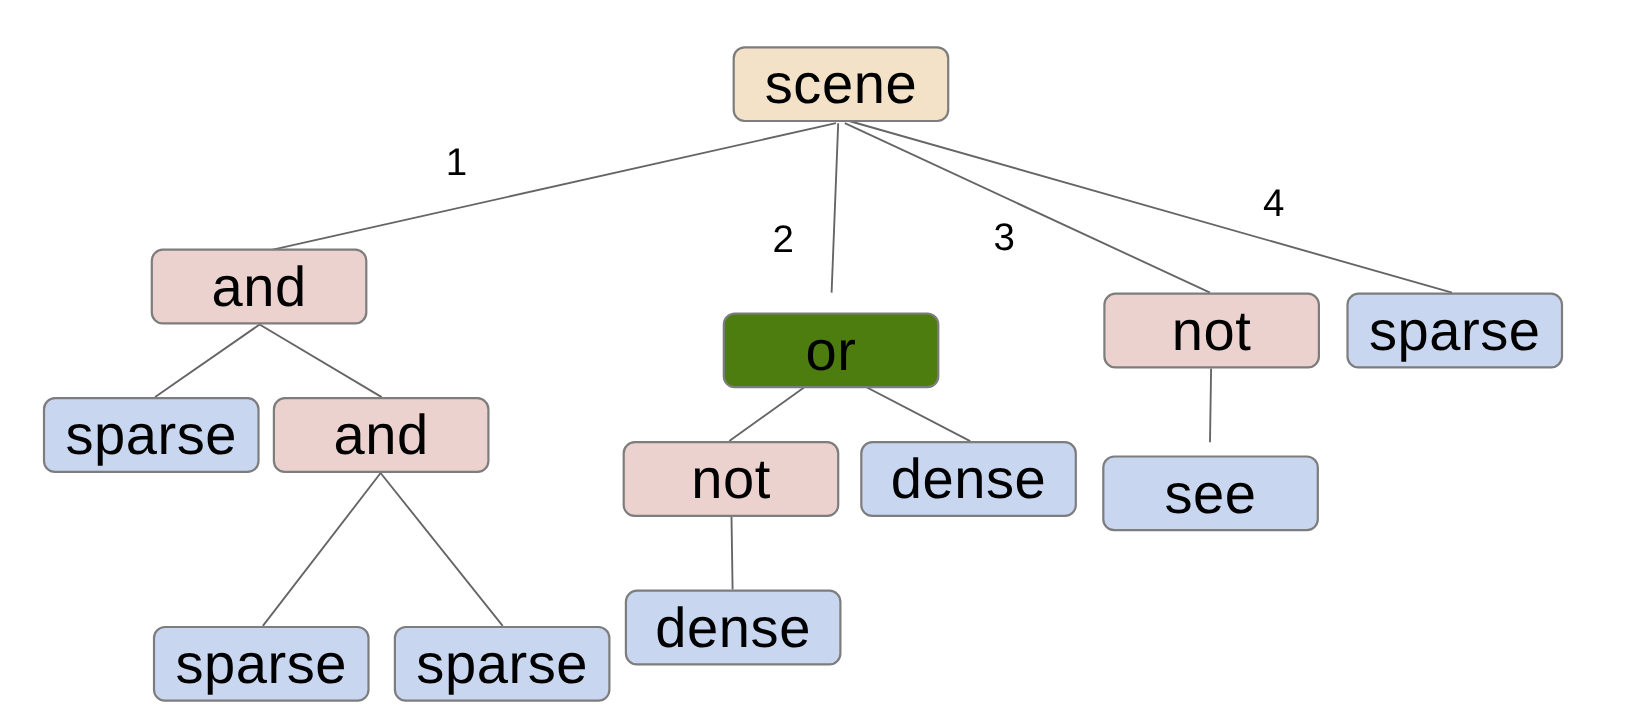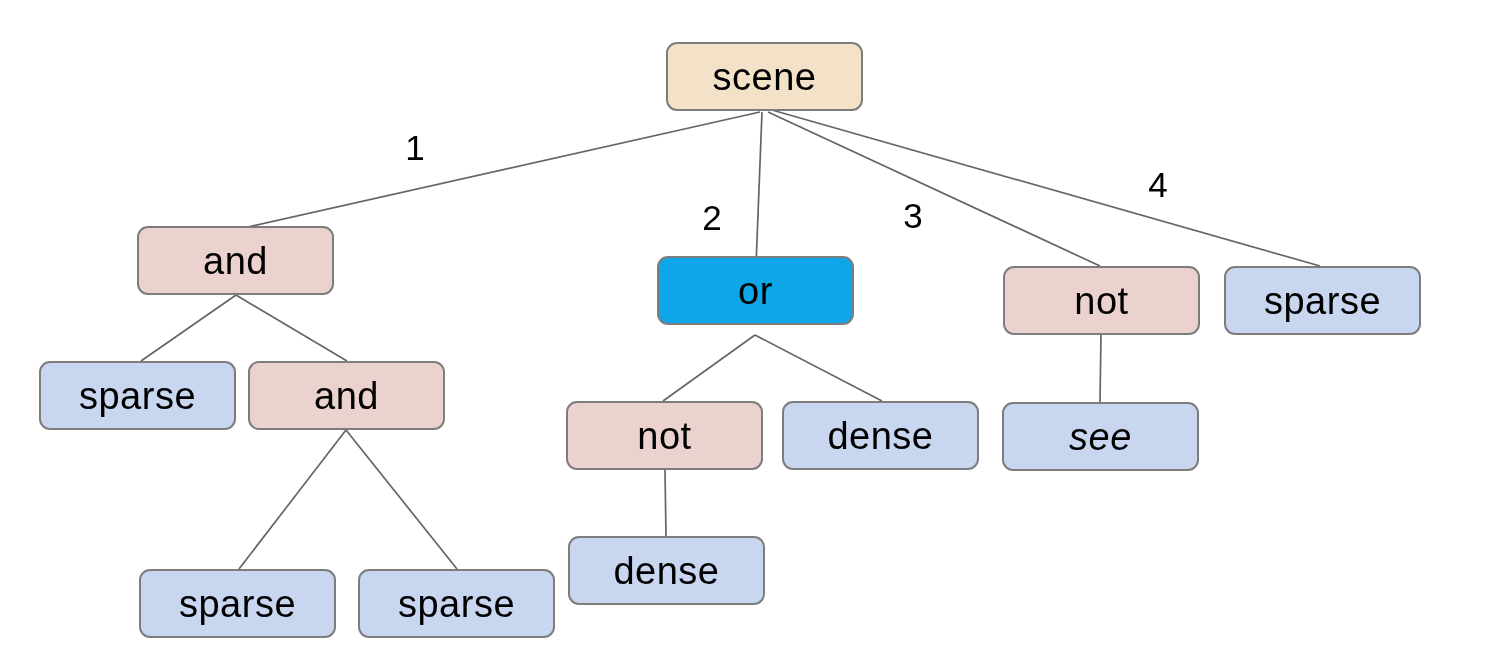--- a/index.html
+++ b/index.html
@@ -29,21 +29,21 @@
   .node {
     position: absolute;
     width: 197px;
     height: 69px;
     box-sizing: border-box;
     border: 2px solid #7d7d7d;
     border-radius: 11px;
     display: flex;
     align-items: center;
     justify-content: center;
-    font-size: 38px;
+    font-size: 51px;
     line-height: 1;
     color: #000000;
     letter-spacing: 0.5px;
   }
   .edge-label {
     position: absolute;
     width: 44px;
     text-align: center;
     font-size: 35px;
     color: #000000;
@@ -69,25 +69,25 @@
     <line x1="665" y1="470" x2="666" y2="536"></line>
   </svg>
 
   <div class="edge-label" style="left:393px; top:128px;">1</div>
   <div class="edge-label" style="left:690px; top:198px;">2</div>
   <div class="edge-label" style="left:891px; top:196px;">3</div>
   <div class="edge-label" style="left:1136px; top:165px;">4</div>
 
   <div class="node" style="left: 666px; top: 42px; background: rgb(243, 226, 199);">scene</div>
   <div class="node" style="left: 137px; top: 226px; background: rgb(236, 210, 207);">and</div>
-  <div class="node" style="left: 657px; top: 256px; background: #0ea5e9;">or</div>
+  <div class="node" style="left: 657px; top: 284px; background: #4d7c0f;">or</div>
   <div class="node" style="left: 1003px; top: 266px; background: rgb(236, 210, 207);">not</div>
   <div class="node" style="left: 1224px; top: 266px; background: rgb(201, 214, 240);">sparse</div>
   <div class="node" style="left: 39px; top: 361px; background: rgb(201, 214, 240);">sparse</div>
   <div class="node" style="left: 248px; top: 361px; background: rgb(236, 210, 207);">and</div>
   <div class="node" style="left: 566px; top: 401px; background: rgb(236, 210, 207);">not</div>
   <div class="node" style="left: 782px; top: 401px; background: rgb(201, 214, 240);">dense</div>
-  <div class="node" style="left: 1002px; top: 402px; background: rgb(201, 214, 240); font-style: italic;">see</div>
+  <div class="node" style="left: 1002px; top: 414px; background: rgb(201, 214, 240);">see</div>
   <div class="node" style="left: 139px; top: 569px; background: rgb(201, 214, 240);">sparse</div>
   <div class="node" style="left: 358px; top: 569px; background: rgb(201, 214, 240);">sparse</div>
   <div class="node" style="left: 568px; top: 536px; background: rgb(201, 214, 240);">dense</div>
 
 </div>
 
 </body></html>

